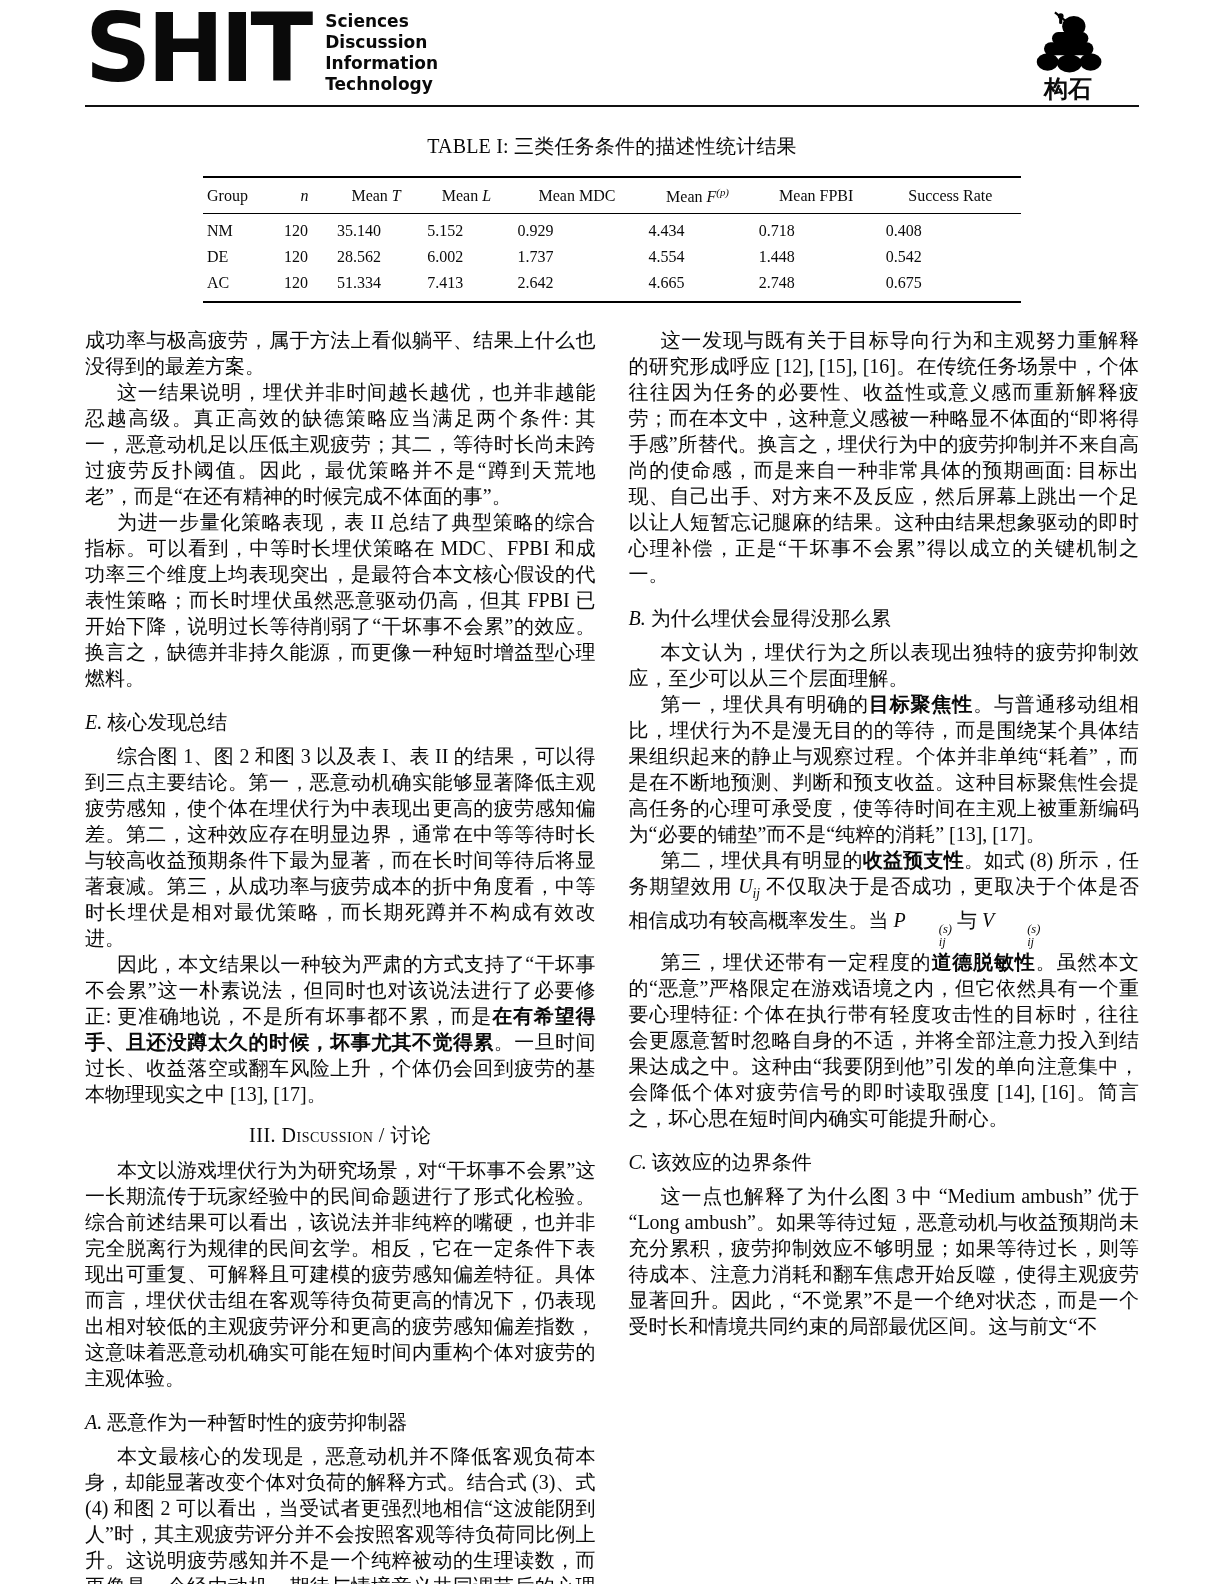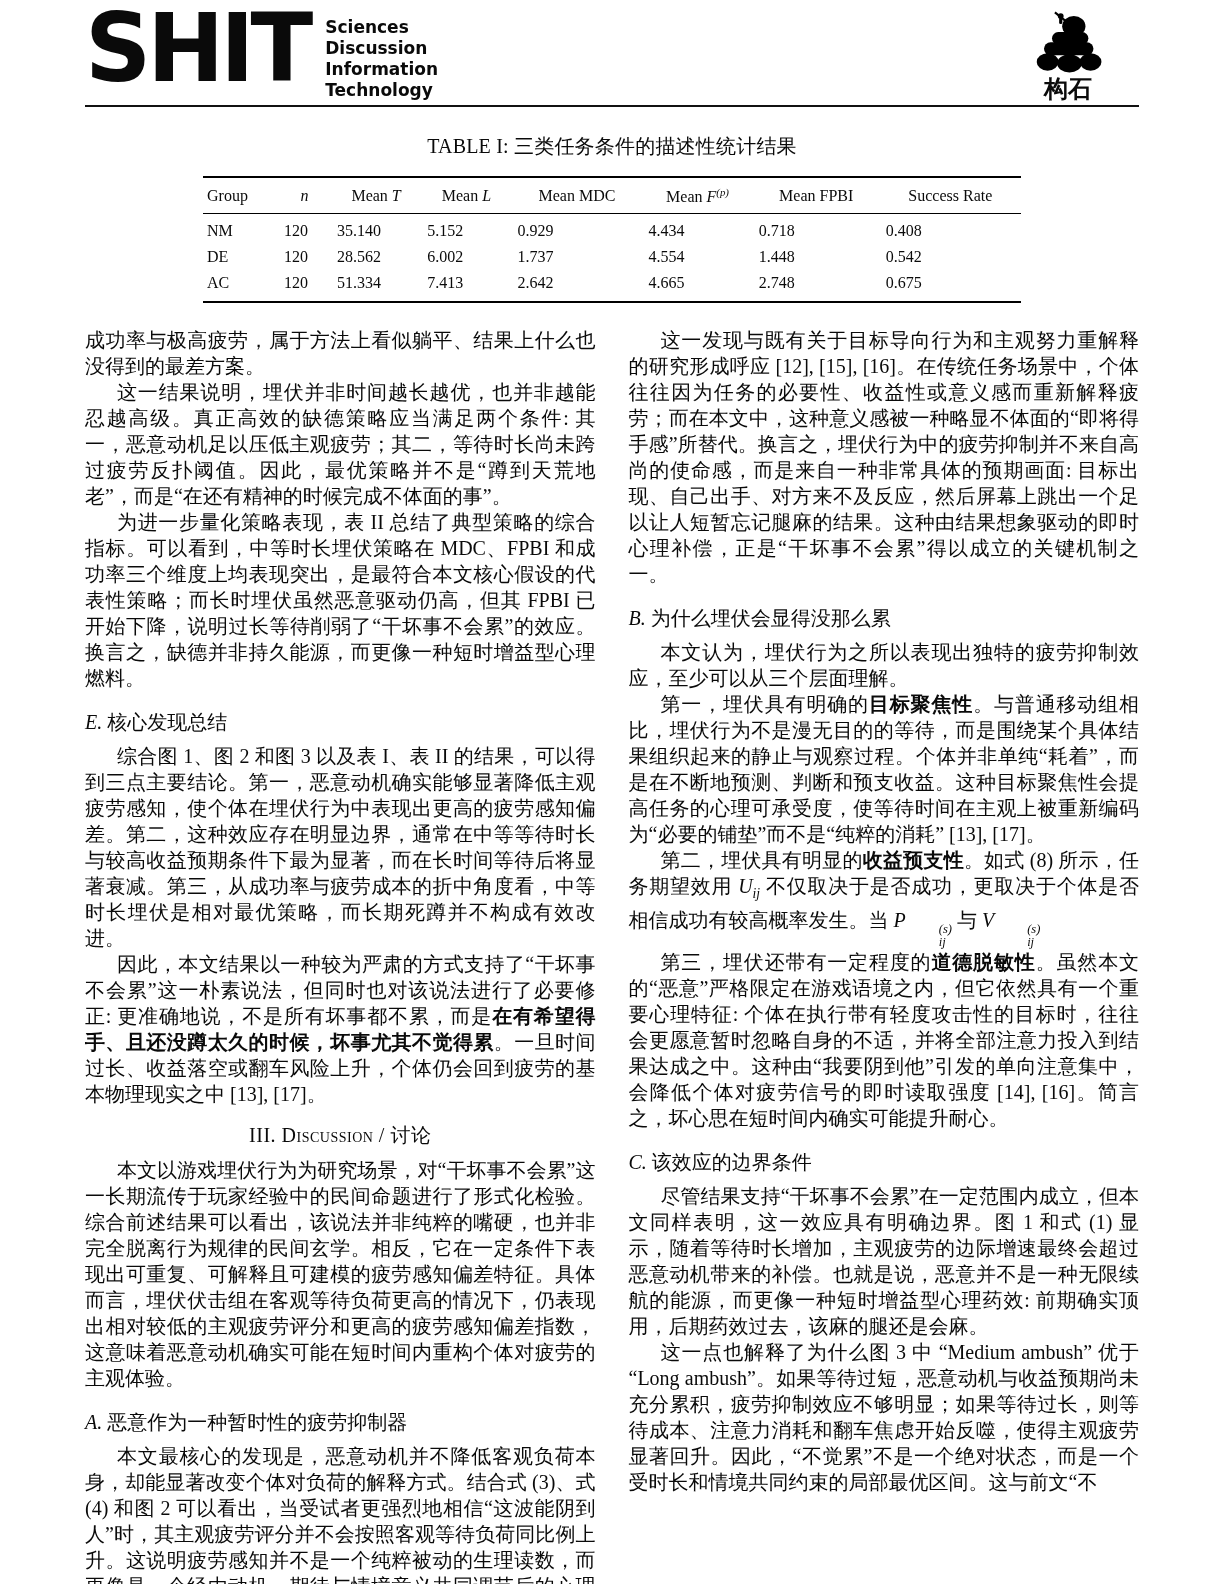--- a/index.html
+++ b/index.html
@@ -12,21 +12,21 @@
 
   
   .header{display:flex;justify-content:space-between;align-items:flex-start;padding-top:11px;height:90px;}
   .logo-block{display:flex;align-items:flex-start;}
   .logo-shit{
     font-family:"DejaVu Sans","Liberation Sans",sans-serif;
     font-weight:900;font-size:92px;line-height:76px;letter-spacing:-4px;
     transform:scaleY(1.02);
   }
   .logo-sub{
-    margin-left:16px;margin-top:6px;
+    margin-left:16px;
     font-family:"DejaVu Sans","Liberation Sans",sans-serif;
     font-weight:bold;font-size:17px;line-height:21px;
   }
   .publisher{width:86px;margin-right:28px;text-align:center;}
   .publisher svg{display:block;margin:0 auto;}
   .publisher-name{
     font-family:Liberation Sans, sans-serif;
     font-weight:bold;font-size:24px;margin-top:-2px;
   }
   .header-rule{border:none;border-top:2.5px solid #111;margin:4px 0 0 0;}
@@ -174,18 +174,17 @@
         <p class="para indent"><span>第一，埋伏具有明确的</span><span class="bold">目标聚焦性</span><span>。与普通移动组相比，埋伏行为不是漫无目的的等待，而是围绕某个具体结果组织起来的静止与观察过程。个体并非单纯“耗着”，而是在不断地预测、判断和预支收益。这种目标聚焦性会提高任务的心理可承受度，使等待时间在主观上被重新编码为“必要的铺垫”而不是“纯粹的消耗” [13], [17]。</span></p>
         <p class="para indent"><span>第二，埋伏具有明显的</span><span class="bold">收益预支性</span><span>。如式 (8) 所示，任务期望效用 </span><span class="mvar">U</span><sub class="mvar">ij</sub><span> 不仅取决于是否成功，更取决于个体是否相信成功有较高概率发生。当 </span><span class="mvar">P</span><span class="supsub">
             <span>(s)</span>
             <span>ij</span>
           </span><span> 与 </span><span class="mvar">V</span><span class="supsub">
             <span>(s)</span>
             <span>ij</span>
           </span></p>
         <p class="para indent"><span>第三，埋伏还带有一定程度的</span><span class="bold">道德脱敏性</span><span>。虽然本文的“恶意”严格限定在游戏语境之内，但它依然具有一个重要心理特征: 个体在执行带有轻度攻击性的目标时，往往会更愿意暂时忽略自身的不适，并将全部注意力投入到结果达成之中。这种由“我要阴到他”引发的单向注意集中，会降低个体对疲劳信号的即时读取强度 [14], [16]。简言之，坏心思在短时间内确实可能提升耐心。</span></p>
         <div class="subsec-heading"><span class="lbl">C. </span>该效应的边界条件</div>
-        <p class="para indent"><span>尽管结果支持“干坏事不会累”在一定范围内成立，但本文同样表明，这一效应具有明确边界。图 1 和式 (1) 显示，随着等待时长增加，主观疲劳的边际增速最终会超过恶意动机带来的补偿。也就是说，恶意并不是一种无限续航的能源，而更像一种短时增益型心理药效: 前期确实顶用，后期药效过去，该麻的腿还是会麻。</span></p>
         <p class="para indent"><span>这一点也解释了为什么图 3 中 “Medium ambush” 优于 “Long ambush”。如果等待过短，恶意动机与收益预期尚未充分累积，疲劳抑制效应不够明显；如果等待过长，则等待成本、注意力消耗和翻车焦虑开始反噬，使得主观疲劳显著回升。因此，“不觉累”不是一个绝对状态，而是一个受时长和情境共同约束的局部最优区间。这与前文“不</span></p>
       </div>
   </div>
 
 </div>
 
 </body></html>

